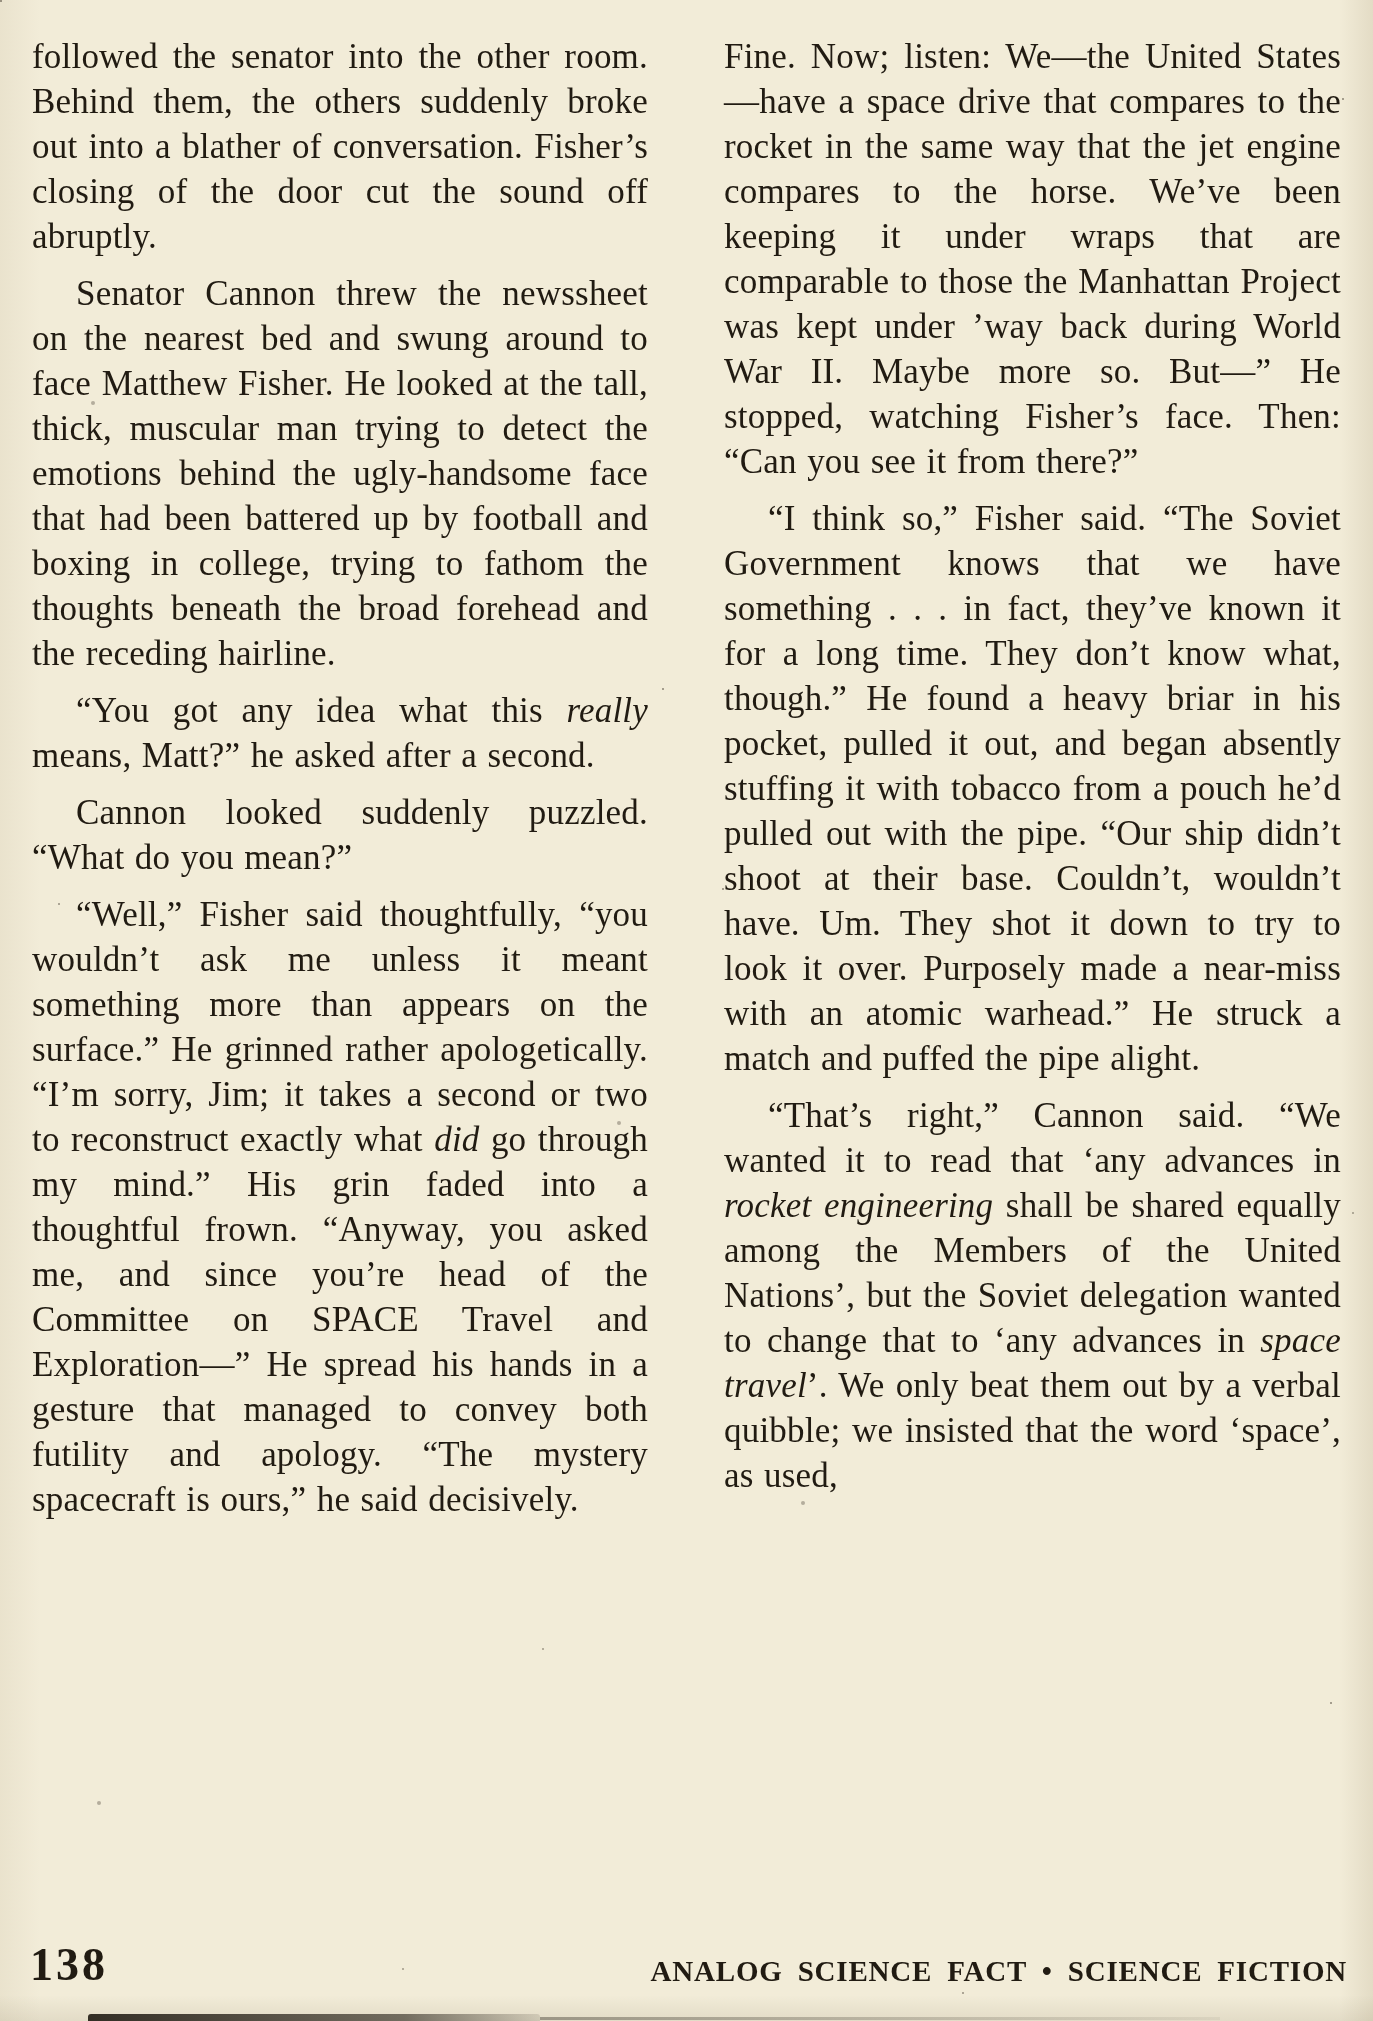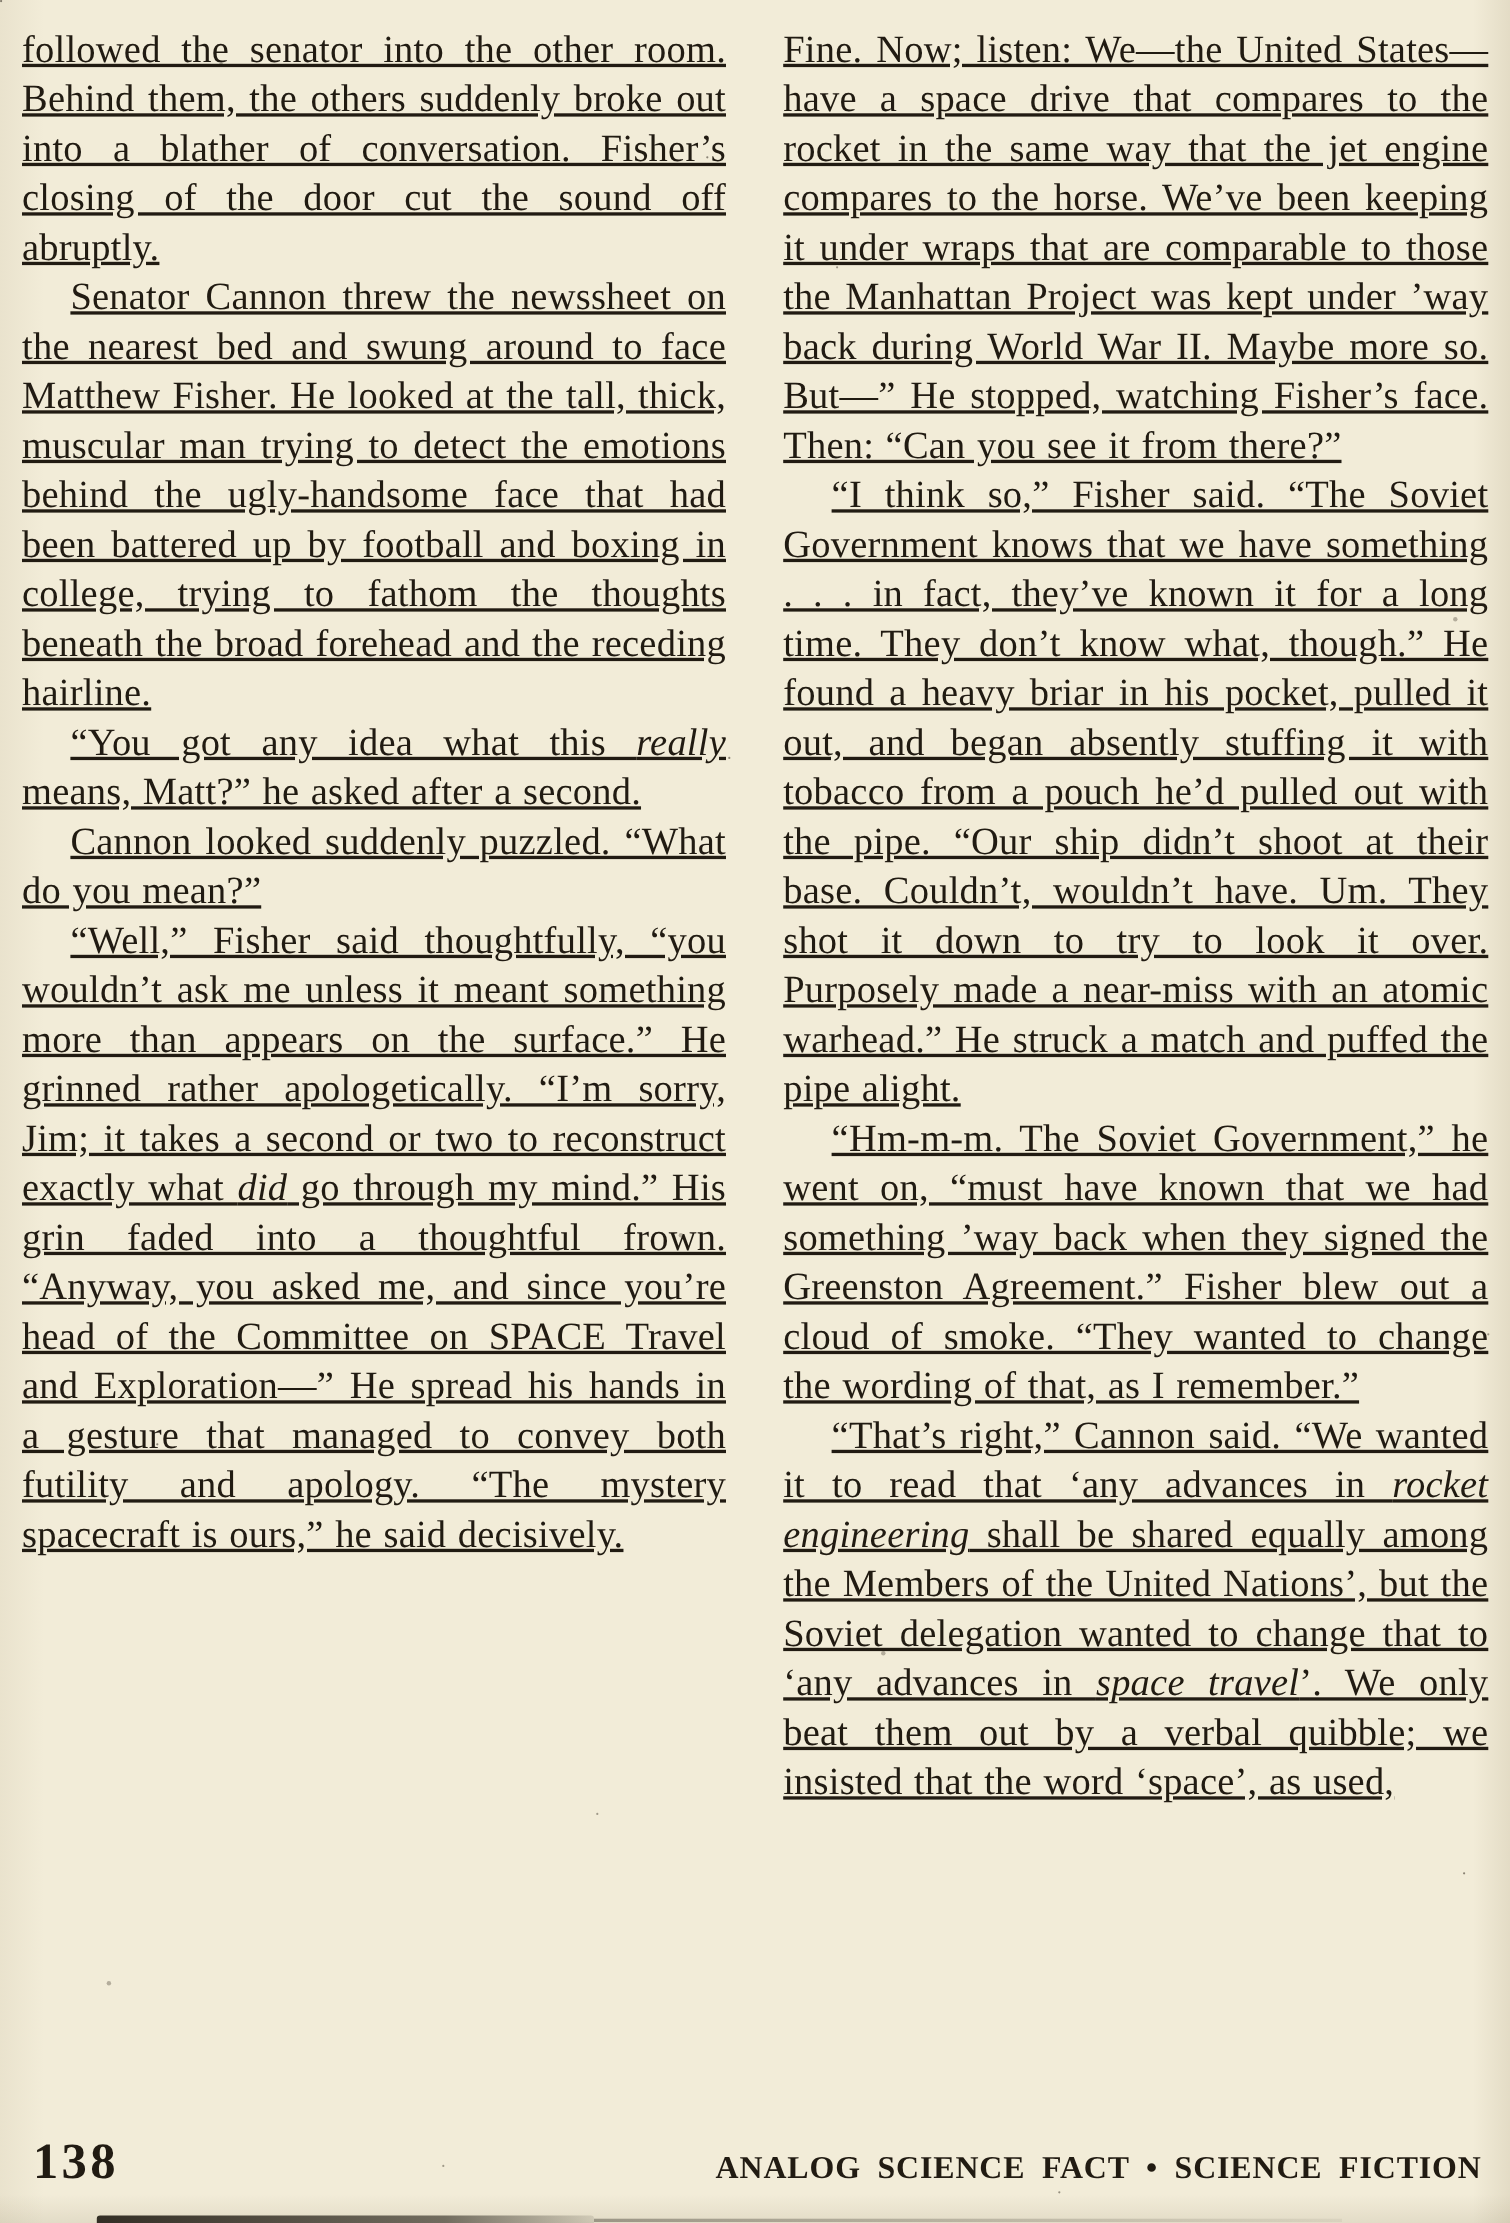--- a/index.html
+++ b/index.html
@@ -33,21 +33,21 @@
   .column{
     font-size:35px;
     line-height:45px;
     text-align:justify;
     letter-spacing:0.2px;
     word-spacing:1.5px;
     hyphens:auto;
   }
   .column.left{width:640px;}
   .column.right{width:641px;}
-  .column p{margin:0;text-decoration:underline;}
+  .column p{margin:12px;}
   .column p.indent{text-indent:44px;}
   .column em{font-style:italic;}
   .footer{
     position:absolute;
     left:30px;right:26px;top:1938px;
     display:flex;
     justify-content:space-between;
     align-items:center;
   }
   .pagenum{
@@ -111,21 +111,20 @@
   <div class="column left" id="col-left">
       <p class=""><span>followed the senator into the other room. Behind them, the others suddenly broke out into a blather of conversation. Fisher’s closing of the door cut the sound off abruptly.</span></p>
       <p class="indent"><span>Senator Cannon threw the newssheet on the nearest bed and swung around to face Matthew Fisher. He looked at the tall, thick, muscular man trying to detect the emotions behind the ugly-handsome face that had been battered up by football and boxing in college, trying to fathom the thoughts beneath the broad forehead and the receding hairline.</span></p>
       <p class="indent"><span>“You got any idea what this </span><em>really</em><span> means, Matt?” he asked after a second.</span></p>
       <p class="indent"><span>Cannon looked suddenly puzzled. “What do you mean?”</span></p>
       <p class="indent"><span>“Well,” Fisher said thoughtfully, “you wouldn’t ask me unless it meant something more than appears on the surface.” He grinned rather apologetically. “I’m sorry, Jim; it takes a second or two to reconstruct exactly what </span><em>did</em><span> go through my mind.” His grin faded into a thoughtful frown. “Anyway, you asked me, and since you’re head of the Committee on SPACE Travel and Exploration—” He spread his hands in a gesture that managed to convey both futility and apology. “The mystery spacecraft is ours,” he said decisively.</span></p>
     </div>
   <div class="column right" id="col-right">
       <p class=""><span>Fine. Now; listen: We—the United States—have a space drive that compares to the rocket in the same way that the jet engine compares to the horse. We’ve been keeping it under wraps that are comparable to those the Manhattan Project was kept under ’way back during World War II. Maybe more so. But—” He stopped, watching Fisher’s face. Then: “Can you see it from there?”</span></p>
       <p class="indent"><span>“I think so,” Fisher said. “The Soviet Government knows that we have something . . . in fact, they’ve known it for a long time. They don’t know what, though.” He found a heavy briar in his pocket, pulled it out, and began absently stuffing it with tobacco from a pouch he’d pulled out with the pipe. “Our ship didn’t shoot at their base. Couldn’t, wouldn’t have. Um. They shot it down to try to look it over. Purposely made a near-miss with an atomic warhead.” He struck a match and puffed the pipe alight.</span></p>
-      <p class="indent"><span>“Hm-m-m. The Soviet Government,” he went on, “must have known that we had something ’way back when they signed the Greenston Agreement.” Fisher blew out a cloud of smoke. “They wanted to change the wording of that, as I remember.”</span></p>
       <p class="indent"><span>“That’s right,” Cannon said. “We wanted it to read that ‘any advances in </span><em>rocket engineering</em><span> shall be shared equally among the Members of the United Nations’, but the Soviet delegation wanted to change that to ‘any advances in </span><em>space travel</em><span>’. We only beat them out by a verbal quibble; we insisted that the word ‘space’, as used,</span></p>
     </div>
 </div>
 
 <div class="footer">
   <span class="pagenum">138</span>
   <span class="running">ANALOG SCIENCE FACT • SCIENCE FICTION</span>
 </div>
 
 <div class="bottom-smudge"></div>

